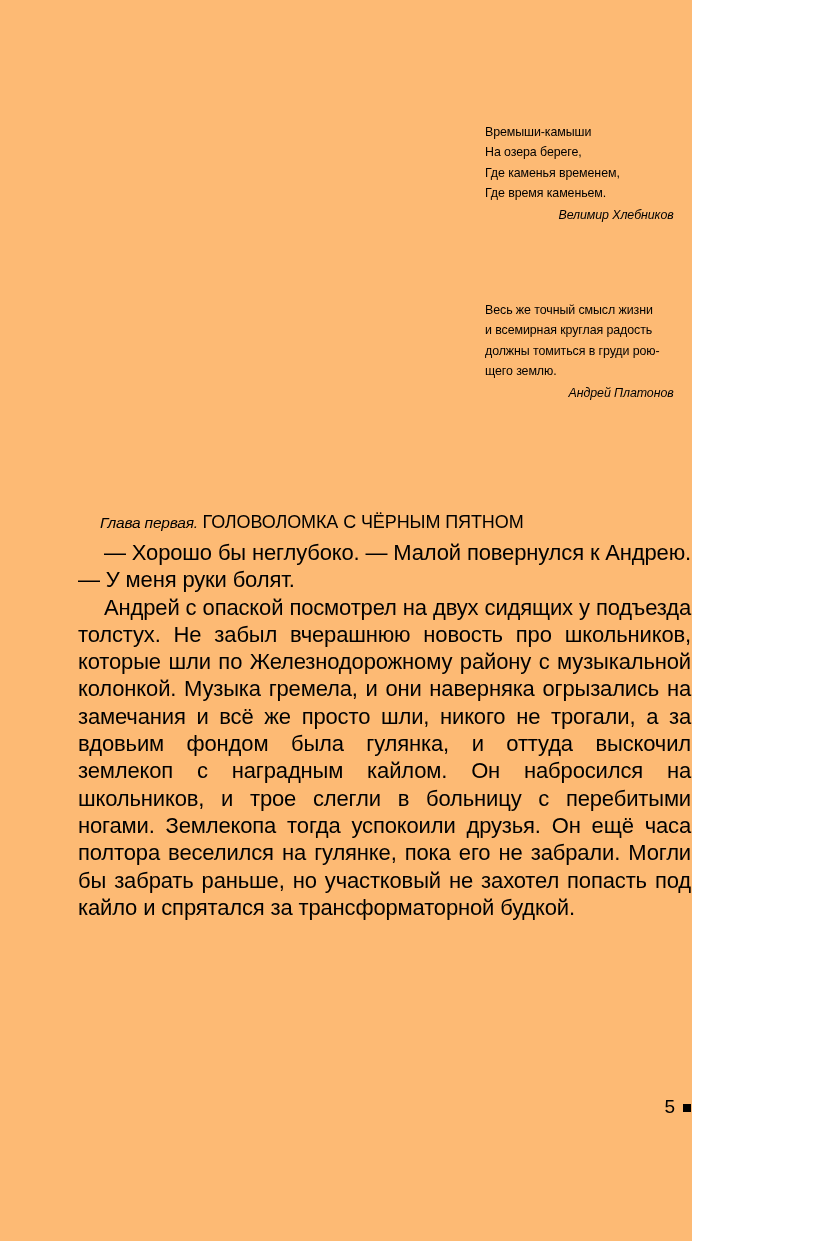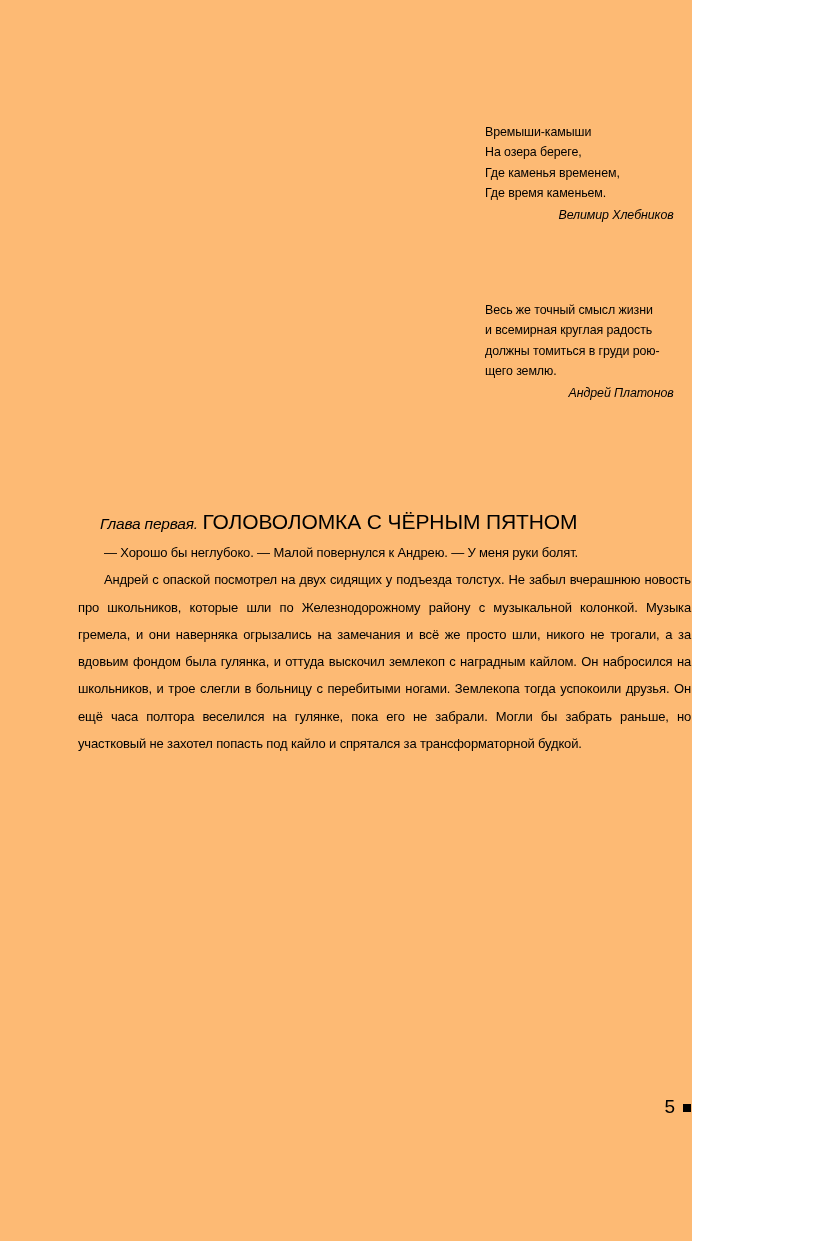--- a/index.html
+++ b/index.html
@@ -63,31 +63,31 @@
     line-height: 22px;
     text-indent: 22px;
     white-space: nowrap;
   }
   .chapter-num {
     font-style: italic;
     font-size: 15.5px;
     letter-spacing: -0.2px;
   }
   .chapter-title {
-    font-size: 21px;
+    font-size: 18px;
     letter-spacing: -0.1px;
   }
 
   
   .body-text {
     position: absolute;
     left: 78px;
     top: 539px;
     width: 613px;
-    font-size: 13px;
+    font-size: 22px;
     line-height: 27.3px;
     text-align: justify;
     text-align-last: left;
     letter-spacing: -0.15px;
   }
   .body-text p {
     margin: 0;
     text-indent: 26px;
     hyphens: manual;
   }

